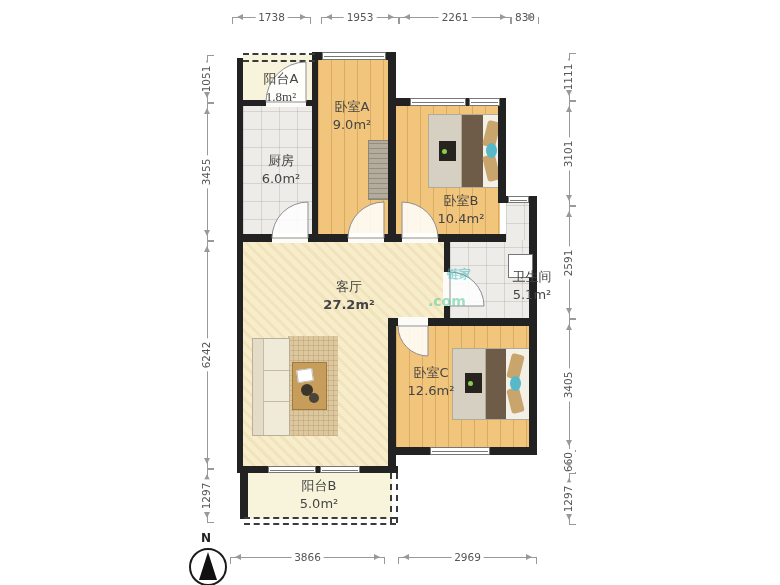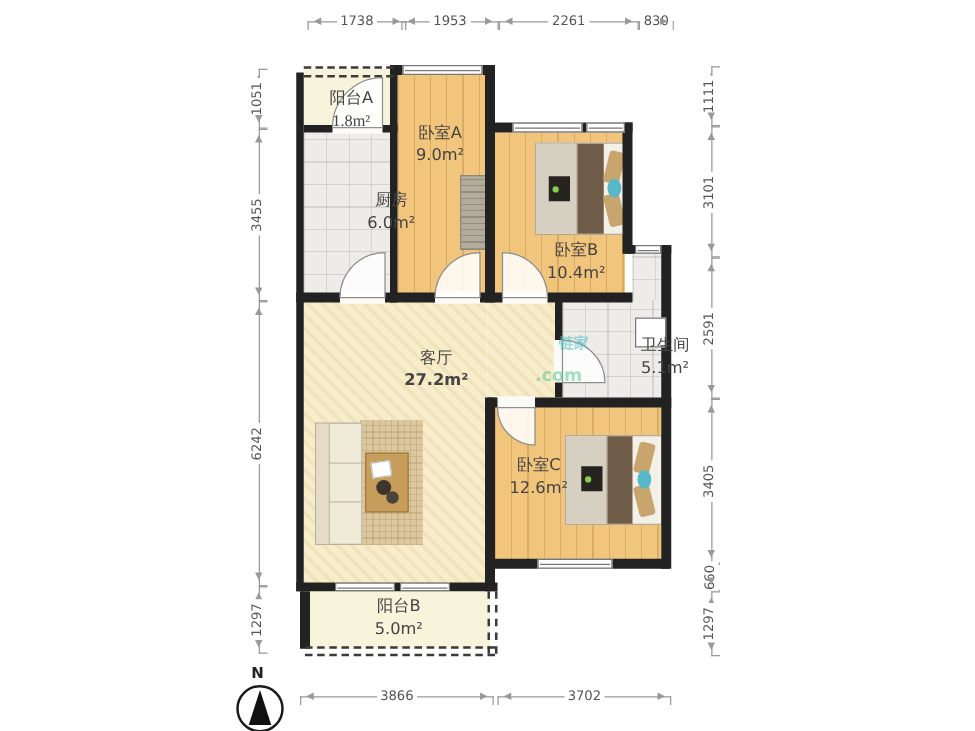--- a/index.html
+++ b/index.html
@@ -141,21 +141,21 @@
       <path d="M438,238 A36,36 0 0 0 402,202 L402,238 Z"></path>
       <path d="M450,272 A34,34 0 0 1 484,306 L450,306 Z"></path>
       <path d="M398,326 A30,30 0 0 0 428,356 L428,326 Z"></path>
     </g>
   </svg>
 
   <div class="room-label" style="left:281px;top:70px;">
     <span style="display:block;">阳台A</span>
     <span style="display:block;font-family:Liberation Serif, serif;">1.8m²</span>
   </div>
-  <div class="room-label" style="left:281px;top:152px;margin-left:32px;">
+  <div class="room-label" style="left:281px;top:152px;">
     <span style="display:block;">厨房</span>
     <span style="display:block;">6.0m²</span>
   </div>
   <div class="room-label" style="left:352px;top:98px;">
     <span style="display:block;">卧室A</span>
     <span style="display:block;">9.0m²</span>
   </div>
   <div class="room-label" style="left:461px;top:192px;">
     <span style="display:block;">卧室B</span>
     <span style="display:block;">10.4m²</span>
@@ -173,21 +173,21 @@
     <span style="display:block;">12.6m²</span>
   </div>
   <div class="room-label" style="left:319px;top:477px;">
     <span style="display:block;">阳台B</span>
     <span style="display:block;">5.0m²</span>
   </div>
 
   <div class="wm" style="left:428px;top:293px;font-size:14px;color:rgba(82,198,152,.55);">.com</div>
   <div class="wm" style="left:447px;top:266px;font-size:12px;color:rgba(64,187,187,.55);">链家</div>
 
-  <div class="hdim" style="left:246px;top:17px;width:77px;">
+  <div class="hdim" style="left:232px;top:17px;width:77px;">
       <span class="dlab">1738</span>
     </div>
   <div class="hdim" style="left:321px;top:17px;width:76px;">
       <span class="dlab">1953</span>
     </div>
   <div class="hdim" style="left:399px;top:17px;width:110px;">
       <span class="dlab">2261</span>
     </div>
   <div class="hdim" style="left:511px;top:17px;width:26px;">
       <span class="dlab">830</span>
@@ -218,25 +218,25 @@
   <div class="vdim" style="left:569px;top:319px;height:130px;">
       <span class="dlab">3405</span>
     </div>
   <div class="vdim" style="left:569px;top:451px;height:20px;">
       <span class="dlab">660</span>
     </div>
   <div class="vdim" style="left:569px;top:473px;height:50px;">
       <span class="dlab">1297</span>
     </div>
 
-  <div class="hdim" style="left:240px;top:557px;width:153px;">
+  <div class="hdim" style="left:230px;top:557px;width:153px;">
       <span class="dlab">3866</span>
     </div>
   <div class="hdim" style="left:398px;top:557px;width:137px;">
-      <span class="dlab">3702</span>
+      <span class="dlab">2969</span>
     </div>
 
   <div id="compass-n">N</div>
   <div id="compass-circle">
     <div id="compass-needle"></div>
   </div>
 
 </div>
 
 </body></html>

